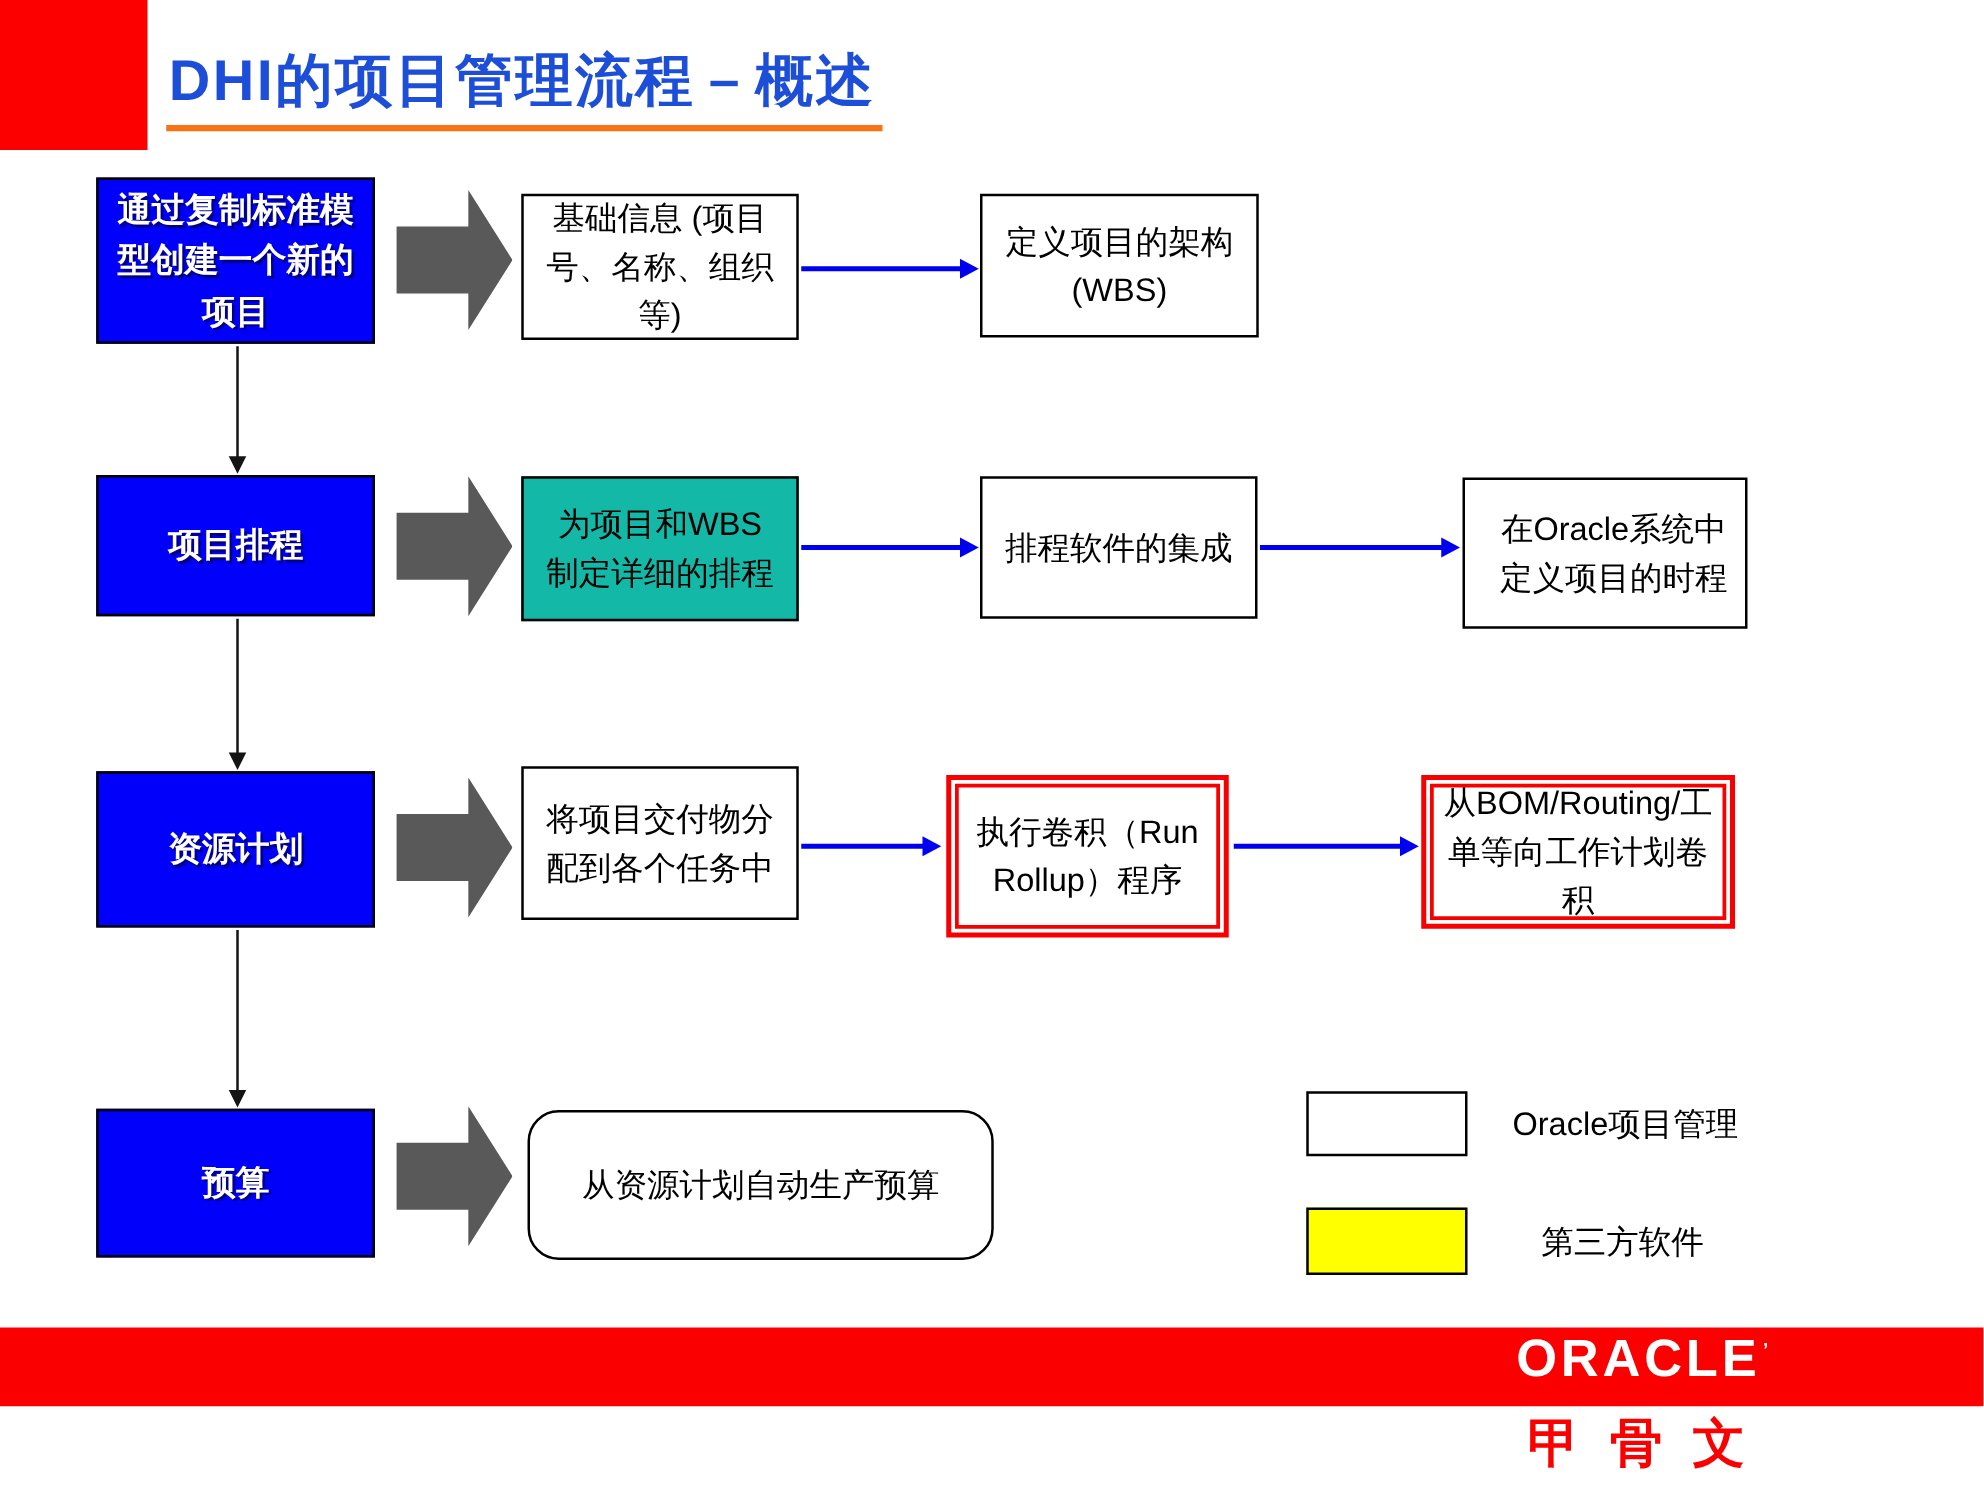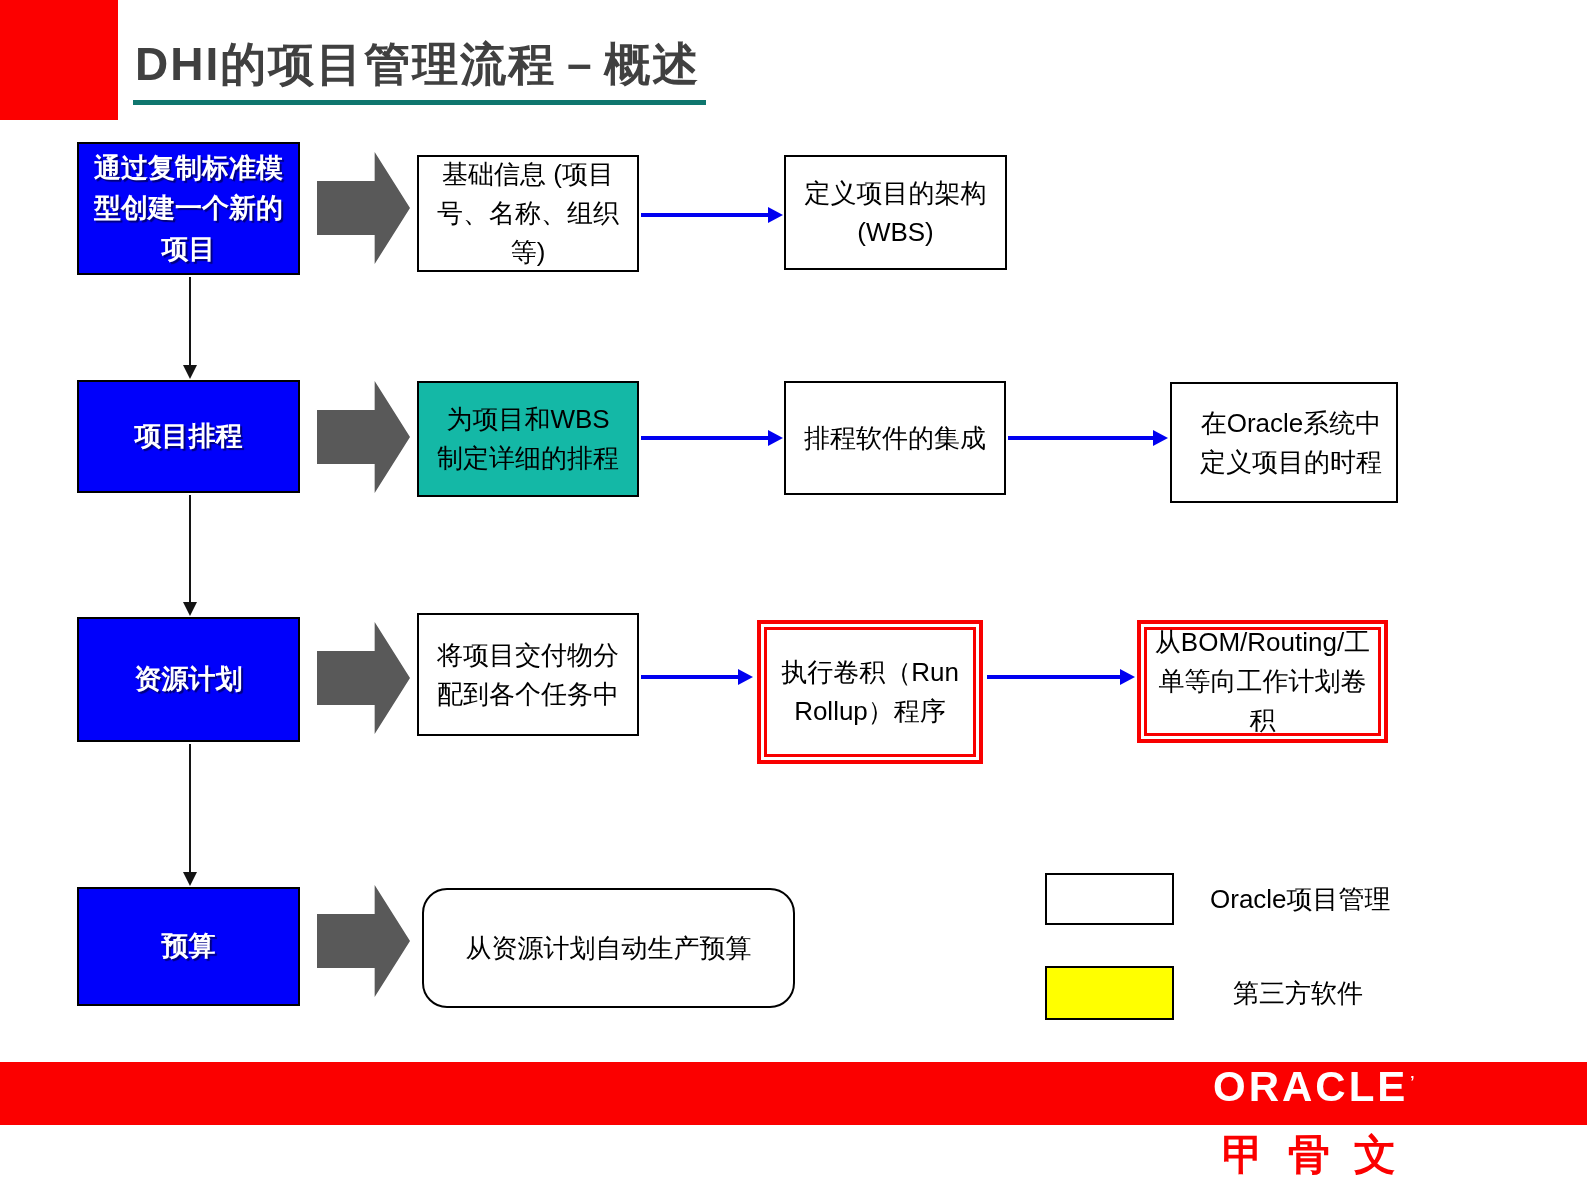--- a/index.html
+++ b/index.html
@@ -3,22 +3,22 @@
 <meta charset="utf-8">
 <style>
   html,body{margin:0;padding:0;background:#fff;}
   body{font-family:"Liberation Sans","DejaVu Sans",sans-serif;}
   .canvas{position:relative;width:1587px;height:1192px;background:#ffffff;overflow:hidden;}
 
   
   .corner{position:absolute;left:0;top:0;width:118px;height:120px;background:#fc0000;}
 
   
-  .title{position:absolute;left:133px;top:34px;font-size:46px;font-weight:bold;color:#404040;
-         letter-spacing:2px;white-space:nowrap;border-bottom:5px solid #0f766e;padding:0 6px 4px 2px;}
+  .title{position:absolute;left:133px;top:34px;font-size:46px;font-weight:bold;color:#1d4ed8;
+         letter-spacing:2px;white-space:nowrap;border-bottom:5px solid #f97316;padding:0 6px 4px 2px;}
 
   
   .stage{position:absolute;background:#0000fb;border:2px solid #000;color:#fff;font-weight:bold;
          font-size:27px;line-height:1.5;display:flex;align-items:center;justify-content:center;
          text-align:center;box-sizing:border-box;padding:0 10px;white-space:pre-line;
          text-shadow:2px 2px 1px rgba(0,0,0,.5);}
   .r1-stage{left:77px;top:142px;width:223px;height:133px;}
   .r2-stage{left:77px;top:380px;width:223px;height:113px;}
   .r3-stage{left:77px;top:617px;width:223px;height:125px;}
   .r4-stage{left:77px;top:887px;width:223px;height:119px;}
@@ -31,21 +31,21 @@
   .r1-s1{left:417px;top:155px;width:222px;height:117px;}
   .r1-s2{left:784px;top:155px;width:223px;height:115px;}
   .r2-s1{left:417px;top:381px;width:222px;height:116px;}
   .r2-s2{left:784px;top:381px;width:222px;height:114px;}
   .r2-s3{left:1170px;top:382px;width:228px;height:121px;padding-left:24px;}
   .r3-s1{left:417px;top:613px;width:222px;height:123px;}
   .r4-s1{left:422px;top:888px;width:373px;height:120px;border-radius:25px;}
 
   
   .red-frame{border:3px solid #f80000;box-shadow:0 0 0 3px #ffffff,0 0 0 7px #f80000;padding:0 6px;}
-  .r3-s2{left:764px;top:627px;width:212px;height:130px;}
+  .r3-s2{left:764px;top:627px;width:212px;height:116px;}
   .r3-s3{left:1144px;top:627px;width:237px;height:109px;}
 
   
   .gray-arrow{position:absolute;width:93px;height:112px;background:#595959;
               clip-path:polygon(0 26%,62% 26%,62% 0,100% 50%,62% 100%,62% 74%,0 74%);}
   .ga-r1{left:317px;top:152px;}
   .ga-r2{left:317px;top:381px;}
   .ga-r3{left:317px;top:622px;}
   .ga-r4{left:317px;top:885px;}
 

